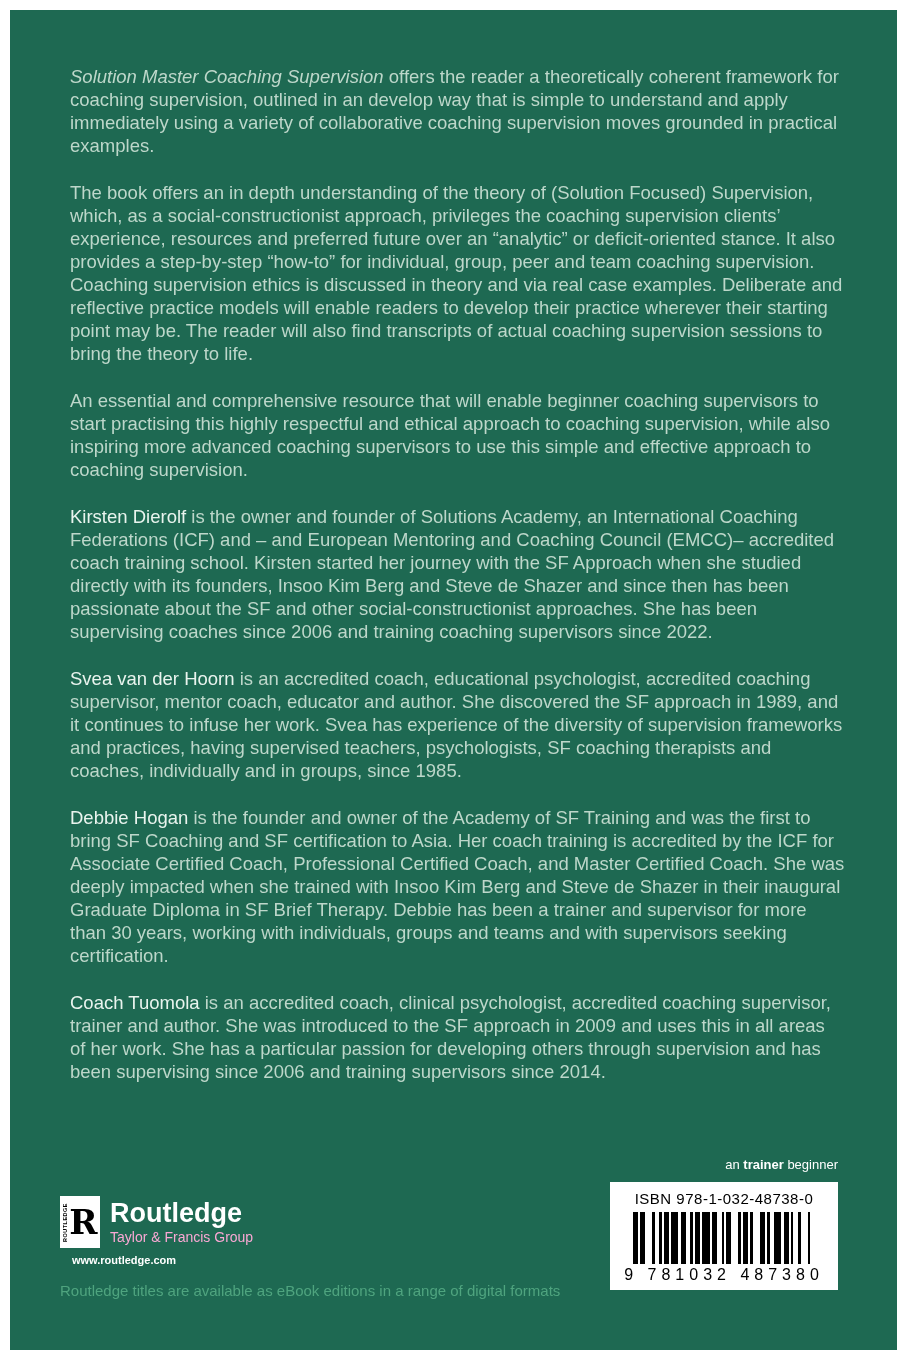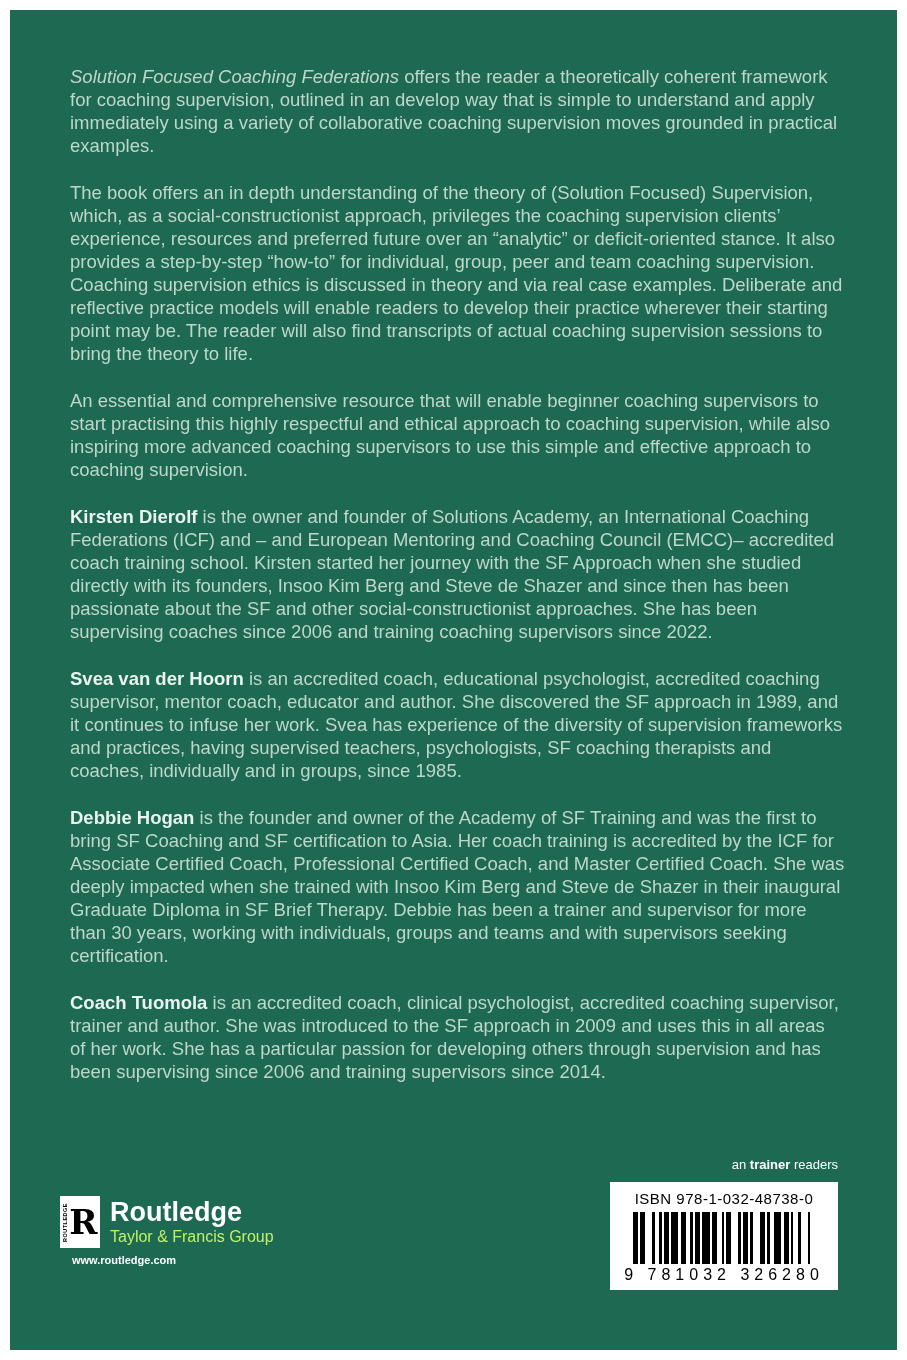--- a/index.html
+++ b/index.html
@@ -17,21 +17,21 @@
   }
   .copy{
     padding:55px 52px 0 60px;
     color:var(--body,#bdd7ca);
     font-size:18.5px;
     line-height:23px;
     text-align:left;
   }
   .copy p{margin:0 0 24px 0;}
   .copy em{font-style:italic;}
-  .copy strong{color:var(--hl,#e9f4ee);font-weight:bold;}
+  .copy strong{color:var(--hl,#e9f4ee);font-weight:normal;}
 
   .informa{
     position:absolute;right:59px;top:1147px;
     color:#ffffff;font-size:13px;
   }
   .informa b{font-weight:bold;}
 
   .isbn-box{
     position:absolute;right:59px;top:1172px;
     width:228px;
@@ -60,61 +60,62 @@
   .logo-vert{
     writing-mode:vertical-rl;transform:rotate(180deg);
     font-size:5.5px;font-weight:bold;letter-spacing:0.5px;
     color:#000;height:46px;text-align:center;
   }
   .logo-r{
     font-family:"DejaVu Serif", serif;
     font-size:34px;font-weight:bold;color:#000;line-height:1;
   }
   .pub-name{color:#ffffff;font-size:27px;font-weight:bold;line-height:28px;}
-  .pub-group{color:#bef264;font-size:16px;margin-top:2px;}
+  .pub-group{color:#f9a8d4;font-size:14px;margin-top:2px;}
 
   .website{
     position:absolute;left:50px;top:1244px;
     color:#ffffff;font-size:11px;font-weight:bold;margin-left:12px;
   }
   .ebook-note{
     position:absolute;left:50px;top:1272px;
     color:var(--note,#4fa47f);font-size:15px;
   }
 </style>
 </head>
 <body>
 
 <div class="cover">
 
   <div class="copy">
-    <p><em>Solution Focused Coaching Federations</em><span> offers the reader a theoretically coherent framework for coaching supervision, outlined in an develop way that is simple to understand and apply immediately using a variety of collaborative coaching supervision moves grounded in practical examples.</span></p>
+    <p><em>Solution Master Coaching Supervision</em><span> offers the reader a theoretically coherent framework for coaching supervision, outlined in an develop way that is simple to understand and apply immediately using a variety of collaborative coaching supervision moves grounded in practical examples.</span></p>
     <p><span>The book offers an in depth understanding of the theory of (Solution Focused) Supervision, which, as a social-constructionist approach, privileges the coaching supervision clients’ experience, resources and preferred future over an “analytic” or deficit-oriented stance.  It also provides a step-by-step “how-to” for individual, group, peer and team coaching supervision. Coaching supervision ethics is discussed in theory and via real case examples. Deliberate and reflective practice models will enable readers to develop their practice wherever their starting point may be. The reader will also find transcripts of actual coaching supervision sessions to bring the theory to life.</span></p>
     <p><span>An essential and comprehensive resource that will enable beginner coaching supervisors to start practising this highly respectful and ethical approach to coaching supervision, while also inspiring more advanced coaching supervisors to use this simple and effective approach to coaching supervision.</span></p>
     <p><strong>Kirsten Dierolf</strong><span> is the owner and founder of Solutions Academy, an International Coaching Federations (ICF) and – and European Mentoring and Coaching Council (EMCC)– accredited coach training school. Kirsten started her journey with the SF Approach when she studied directly with its founders, Insoo Kim Berg and Steve de Shazer and since then has been passionate about the SF and other social-constructionist approaches. She has been supervising coaches since 2006 and training coaching supervisors since 2022.</span></p>
     <p><strong>Svea van der Hoorn</strong><span> is an accredited coach, educational psychologist, accredited coaching supervisor, mentor coach, educator and author. She discovered the SF approach in 1989, and it continues to infuse her work. Svea has experience of the diversity of supervision frameworks and practices, having supervised teachers, psychologists, SF coaching therapists and coaches, individually and in groups, since 1985.</span></p>
     <p><strong>Debbie Hogan</strong><span> is the founder and owner of the Academy of SF Training and was the first to bring SF Coaching and SF certification to Asia. Her coach training is accredited by the ICF for Associate Certified Coach, Professional Certified Coach, and Master Certified Coach. She was deeply impacted when she trained with Insoo Kim Berg and Steve de Shazer in their inaugural Graduate Diploma in SF Brief Therapy. Debbie has been a trainer and supervisor for more than 30 years, working with individuals, groups and teams and with supervisors seeking certification.</span></p>
     <p><strong>Coach Tuomola</strong><span> is an accredited coach, clinical psychologist, accredited coaching supervisor, trainer and author. She was introduced to the SF approach in 2009 and uses this in all areas of her work. She has a particular passion for developing others through supervision and has been supervising since 2006 and training supervisors since 2014.</span></p>
   </div>
 
-  <div class="informa"><span>an </span><b>trainer</b><span> readers</span></div>
+  <div class="informa"><span>an </span><b>trainer</b><span> beginner</span></div>
 
   <div class="isbn-box">
     <div class="isbn-label">ISBN 978-1-032-48738-0</div>
     <div class="barcode-bars"><i class="b" style="width: 4.8px;"></i><i class="w" style="width: 2.4px;"></i><i class="b" style="width: 4.8px;"></i><i class="w" style="width: 7.2px;"></i><i class="b" style="width: 2.4px;"></i><i class="w" style="width: 4.8px;"></i><i class="b" style="width: 2.4px;"></i><i class="w" style="width: 2.4px;"></i><i class="b" style="width: 4.8px;"></i><i class="w" style="width: 2.4px;"></i><i class="b" style="width: 7.2px;"></i><i class="w" style="width: 2.4px;"></i><i class="b" style="width: 4.8px;"></i><i class="w" style="width: 4.8px;"></i><i class="b" style="width: 2.4px;"></i><i class="w" style="width: 2.4px;"></i><i class="b" style="width: 4.8px;"></i><i class="w" style="width: 2.4px;"></i><i class="b" style="width: 7.2px;"></i><i class="w" style="width: 2.4px;"></i><i class="b" style="width: 4.8px;"></i><i class="w" style="width: 4.8px;"></i><i class="b" style="width: 2.4px;"></i><i class="w" style="width: 2.4px;"></i><i class="b" style="width: 4.8px;"></i><i class="w" style="width: 7.2px;"></i><i class="b" style="width: 2.4px;"></i><i class="w" style="width: 2.4px;"></i><i class="b" style="width: 4.8px;"></i><i class="w" style="width: 2.4px;"></i><i class="b" style="width: 2.4px;"></i><i class="w" style="width: 7.2px;"></i><i class="b" style="width: 4.8px;"></i><i class="w" style="width: 2.4px;"></i><i class="b" style="width: 2.4px;"></i><i class="w" style="width: 4.8px;"></i><i class="b" style="width: 7.2px;"></i><i class="w" style="width: 2.4px;"></i><i class="b" style="width: 4.8px;"></i><i class="w" style="width: 2.4px;"></i><i class="b" style="width: 2.4px;"></i><i class="w" style="width: 4.8px;"></i><i class="b" style="width: 2.4px;"></i><i class="w" style="width: 7.2px;"></i><i class="b" style="width: 2.4px;"></i><i class="w" style="width: 4.8px;"></i></div>
-    <div class="isbn-digits">9 781032 326280</div>
+    <div class="isbn-digits">9 781032 487380</div>
   </div>
 
   <div class="publisher">
     <div class="logo-box">
       <span class="logo-vert">ROUTLEDGE</span>
       <span class="logo-r">R</span>
     </div>
     <div>
       <div class="pub-name">Routledge</div>
       <div class="pub-group">Taylor &amp; Francis Group</div>
     </div>
   </div>
 
   <div class="website">www.routledge.com</div>
 
+  <div class="ebook-note">Routledge titles are available as eBook editions in a range of digital formats</div>
 
 </div>
 
 </body></html>

